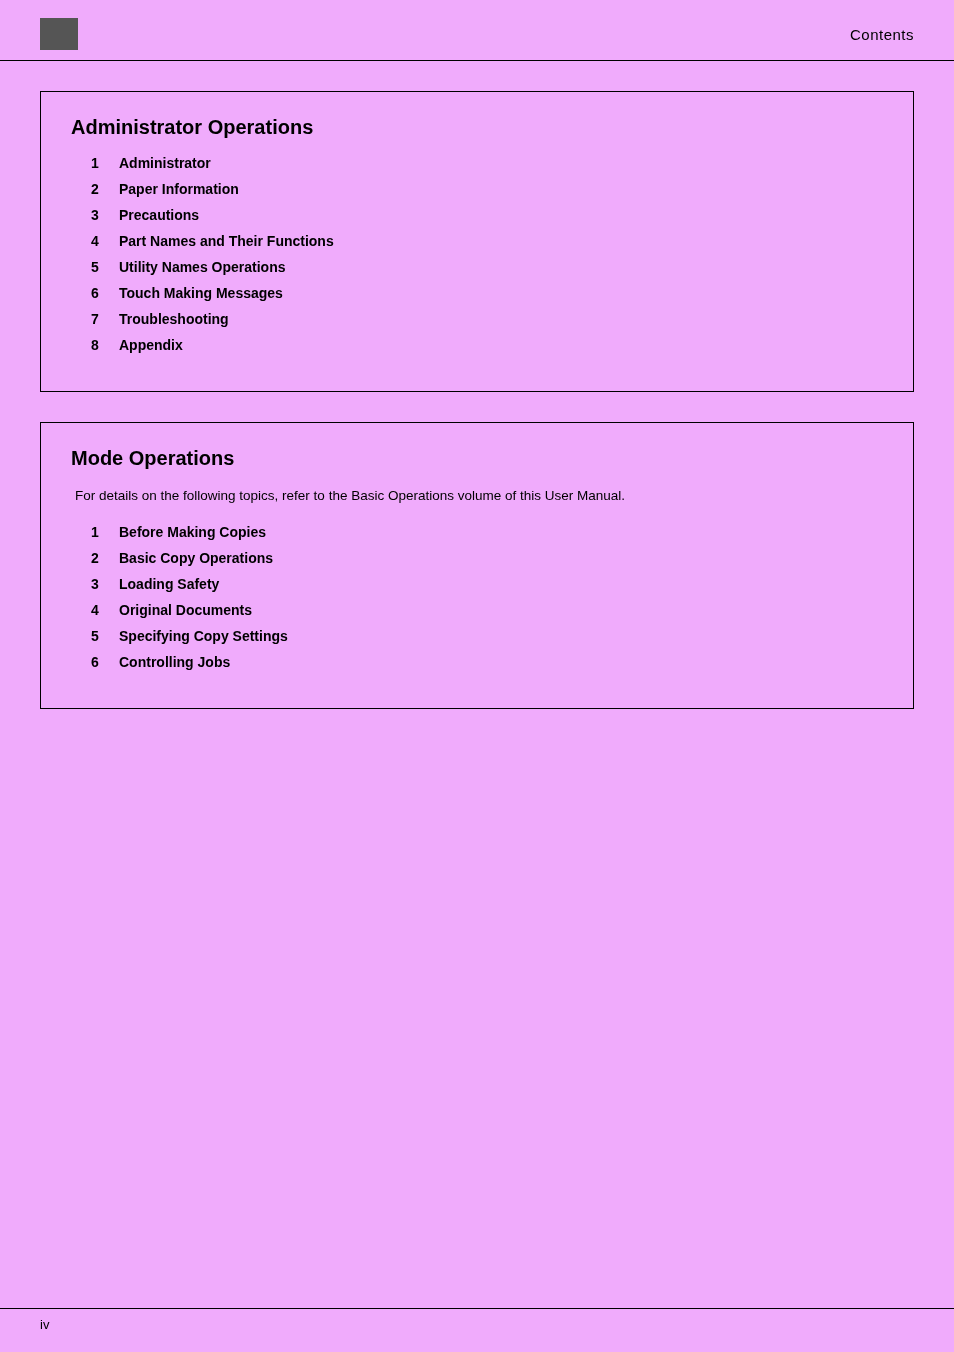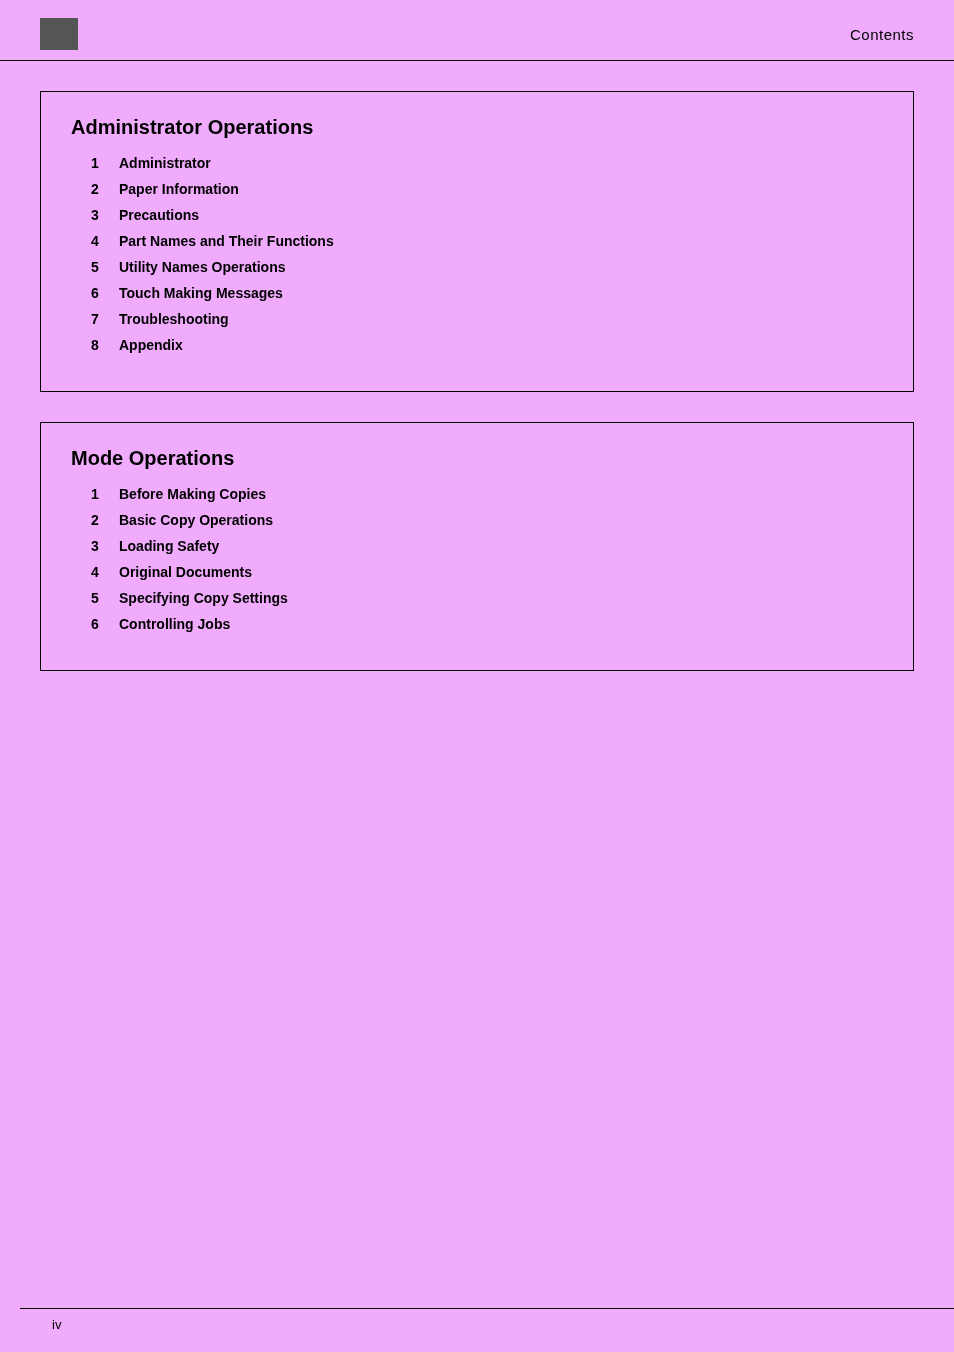--- a/index.html
+++ b/index.html
@@ -106,24 +106,23 @@
       color: #000000;
     }
 
     
     .footer {
       position: absolute;
       bottom: 20px;
       left: 0;
       right: 0;
       border-top: 1.5px solid #000000;
-      padding: 8px 40px 0 32px;
+      padding: 8px 40px 0 40px;
       display: flex;
       align-items: flex-end;
-      margin-left: 20px;
     }
 
     .footer-page {
       font-size: 13px;
       color: #000000;
     }
   </style>
 </head>
 <body>
 
@@ -167,20 +166,21 @@
             <span class="toc-label">Troubleshooting</span>
           </li>
           <li class="toc-item">
             <span class="toc-num">8</span>
             <span class="toc-label">Appendix</span>
           </li>
         </ul>
       </div>
       <div class="section-box">
         <div class="section-title">Mode Operations</div>
+        <p class="section-desc">For details on the following topics, refer to the Basic Operations volume of this User Manual.</p>
         <ul class="toc-list">
           <li class="toc-item">
             <span class="toc-num">1</span>
             <span class="toc-label">Before Making Copies</span>
           </li>
           <li class="toc-item">
             <span class="toc-num">2</span>
             <span class="toc-label">Basic Copy Operations</span>
           </li>
           <li class="toc-item">

